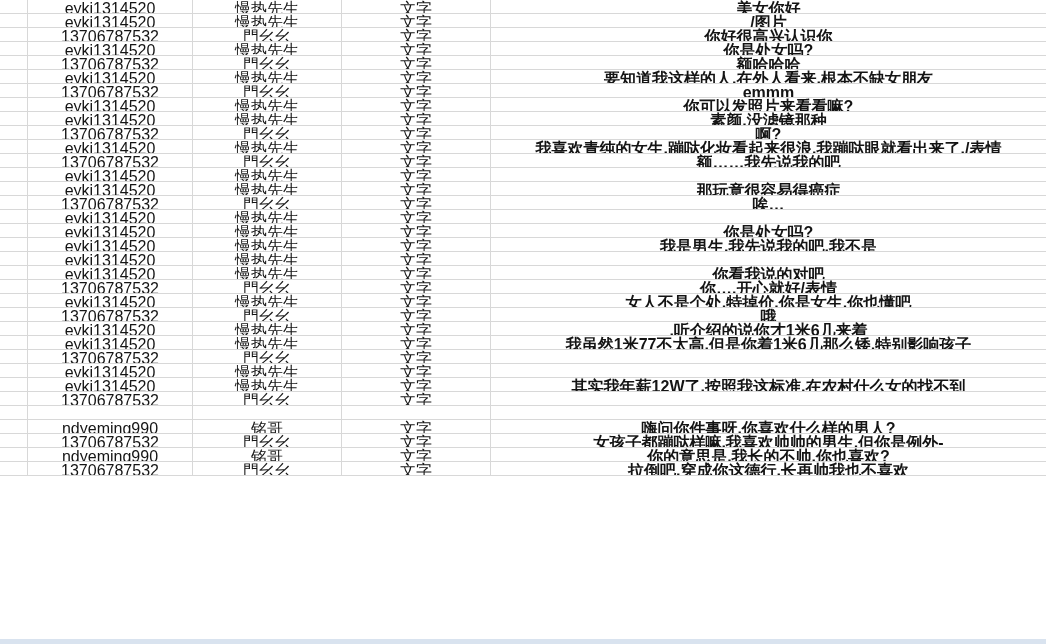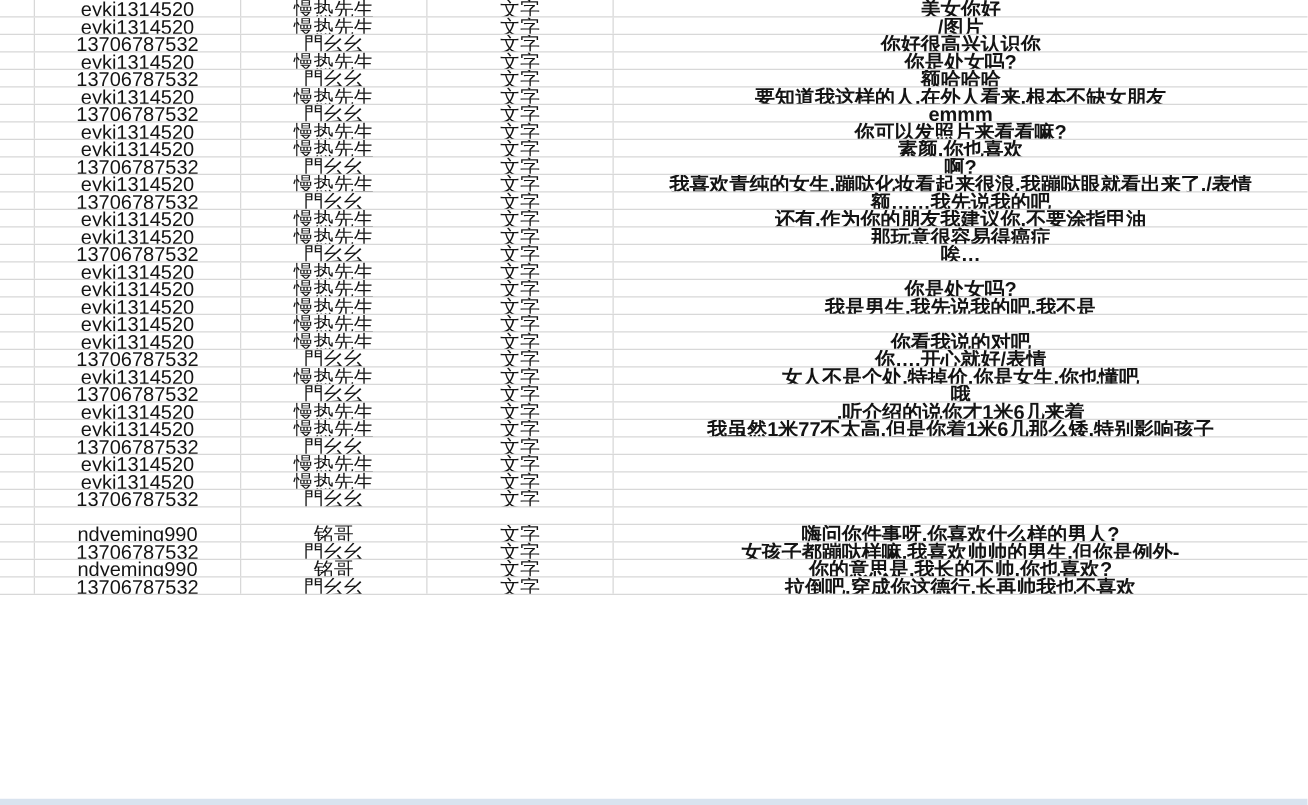--- a/index.html
+++ b/index.html
@@ -99,21 +99,21 @@
     <div class="cell c-nick">慢热先生</div>
     <div class="cell c-type">文字</div>
     <div class="cell c-msg">你可以发照片来看看嘛?</div>
   </div>
 
   <div class="row">
     <div class="cell c-a"></div>
     <div class="cell c-id">eyki1314520</div>
     <div class="cell c-nick">慢热先生</div>
     <div class="cell c-type">文字</div>
-    <div class="cell c-msg">素颜,你也喜欢</div>
+    <div class="cell c-msg">素颜,没滤镜那种</div>
   </div>
 
   <div class="row">
     <div class="cell c-a"></div>
     <div class="cell c-id">13706787532</div>
     <div class="cell c-nick">門幺幺</div>
     <div class="cell c-type">文字</div>
     <div class="cell c-msg">啊?</div>
   </div>
 
@@ -131,21 +131,20 @@
     <div class="cell c-nick">門幺幺</div>
     <div class="cell c-type">文字</div>
     <div class="cell c-msg">额……我先说我的吧</div>
   </div>
 
   <div class="row">
     <div class="cell c-a"></div>
     <div class="cell c-id">eyki1314520</div>
     <div class="cell c-nick">慢热先生</div>
     <div class="cell c-type">文字</div>
-    <div class="cell c-msg">还有,作为你的朋友我建议你,不要涂指甲油</div>
   </div>
 
   <div class="row">
     <div class="cell c-a"></div>
     <div class="cell c-id">eyki1314520</div>
     <div class="cell c-nick">慢热先生</div>
     <div class="cell c-type">文字</div>
     <div class="cell c-msg">那玩意很容易得癌症</div>
   </div>
 
@@ -247,20 +246,21 @@
     <div class="cell c-id">eyki1314520</div>
     <div class="cell c-nick">慢热先生</div>
     <div class="cell c-type">文字</div>
   </div>
 
   <div class="row">
     <div class="cell c-a"></div>
     <div class="cell c-id">eyki1314520</div>
     <div class="cell c-nick">慢热先生</div>
     <div class="cell c-type">文字</div>
+    <div class="cell c-msg">其实我年薪12W了,按照我这标准,在农村什么女的找不到</div>
   </div>
 
   <div class="row">
     <div class="cell c-a"></div>
     <div class="cell c-id">13706787532</div>
     <div class="cell c-nick">門幺幺</div>
     <div class="cell c-type">文字</div>
   </div>
 
   <div class="row">

